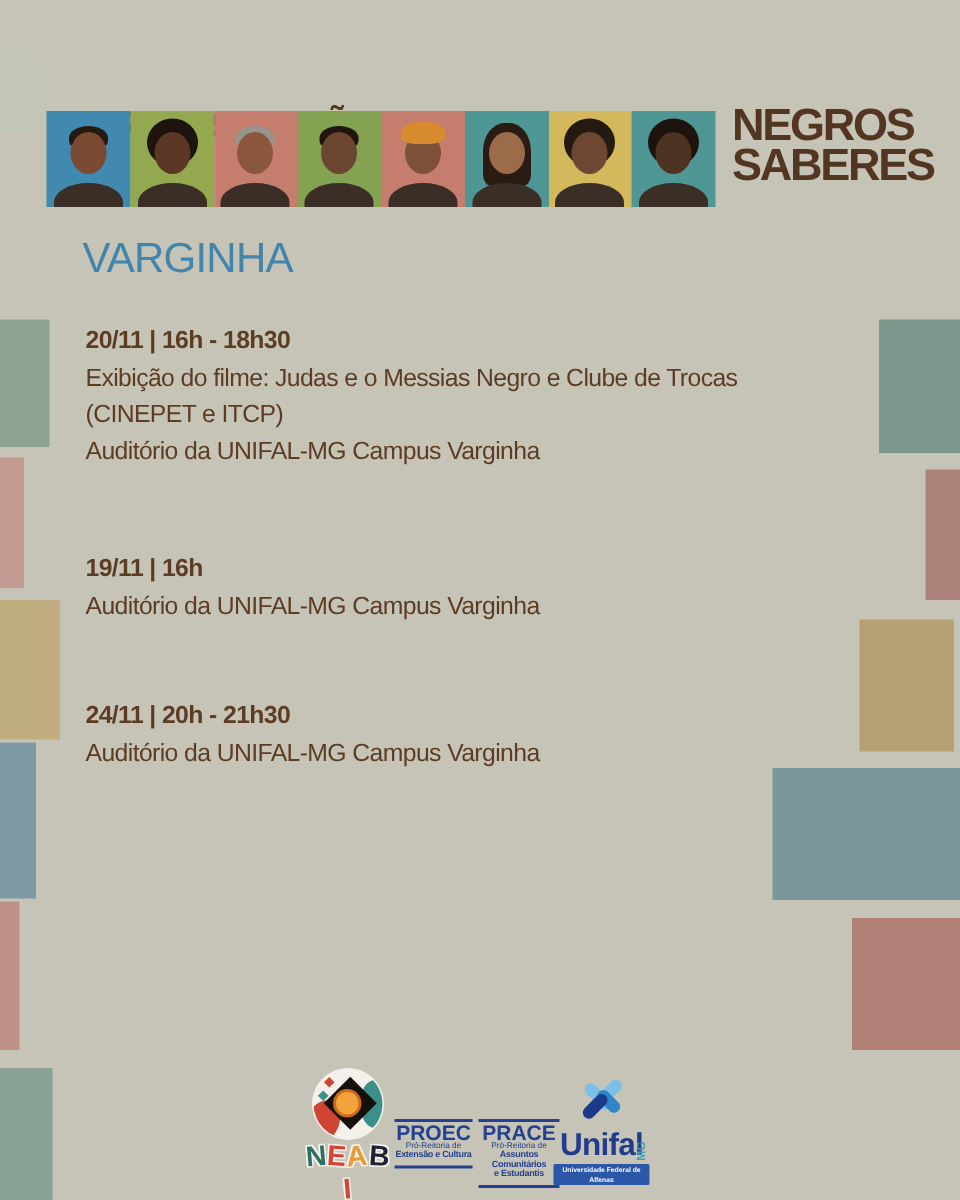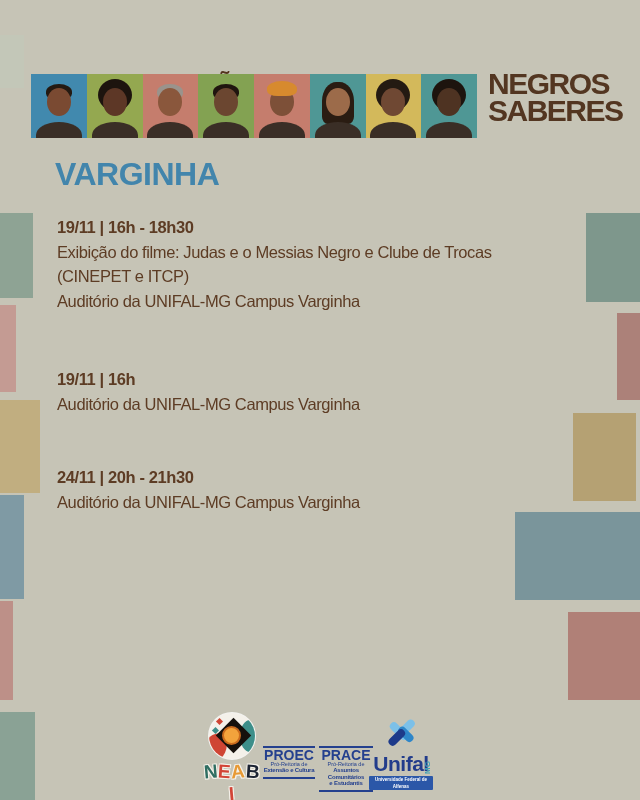--- a/index.html
+++ b/index.html
@@ -37,21 +37,21 @@
   
   .main-title {
     position:absolute; left:488px; top:70px;
     font-size:30px; line-height:27px; font-weight:800;
     color:#533621; letter-spacing:-1.5px;
   }
 
   
   .city {
     position:absolute; left:55px; top:156px;
-    font-size:32px; font-weight:700; color:#4285ac; letter-spacing:-0.5px;
+    font-size:28px; font-weight:400; color:#4285ac; letter-spacing:-0.5px;
   }
 
   
   .event { position:absolute; left:57px; color:#5d3c24; font-size:16.5px; line-height:24.5px; letter-spacing:-0.4px; }
   .event .date  { font-weight:700; white-space:pre; }
   .event .title { font-weight:400; white-space:pre; }
   .event .title:empty { display:none; }
   .event .loc   { font-weight:400; white-space:pre; }
   .event-1 { top:215px; }
   .event-2 { top:367px; }
@@ -142,21 +142,21 @@
     </div>
 
   <div class="main-title">
     <div>NEGROS</div>
     <div>SABERES</div>
   </div>
 
   <div class="city">VARGINHA</div>
 
   <div class="event event-1">
-    <div class="date">19/11 | 16h - 18h30</div>
+    <div class="date">20/11 | 16h - 18h30</div>
     <div class="title">Exibição do filme: Judas e o Messias Negro e Clube de Trocas</div>
     <div class="title">(CINEPET e ITCP)</div>
     <div class="loc">Auditório da UNIFAL-MG Campus Varginha</div>
   </div>
 
   <div class="event event-2">
     <div class="date">19/11 | 16h</div>
     <div class="loc">Auditório da UNIFAL-MG Campus Varginha</div>
   </div>
 

